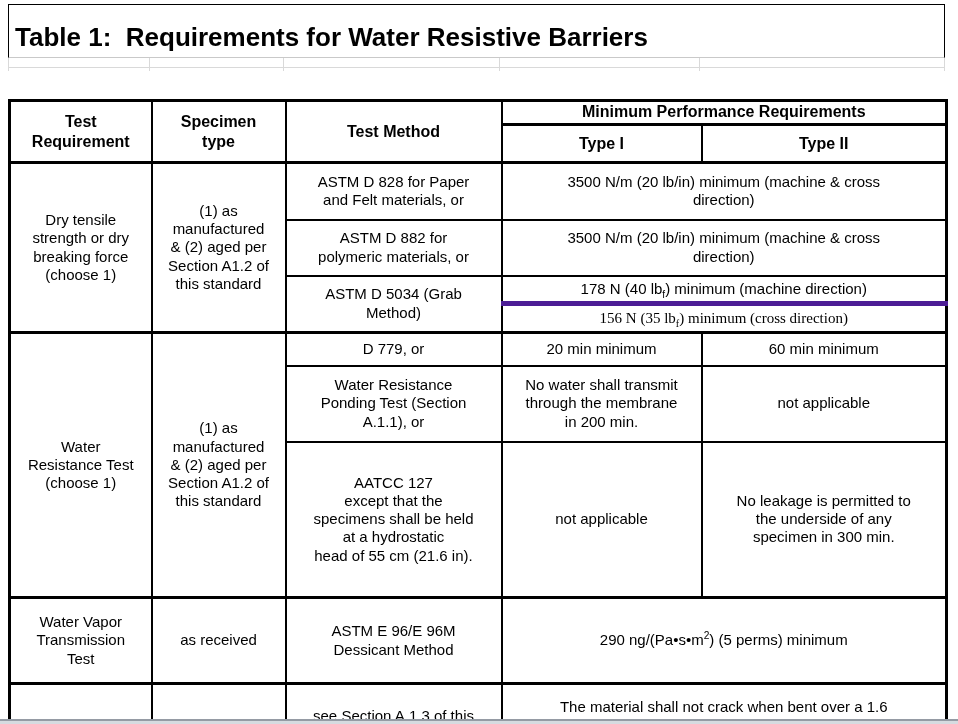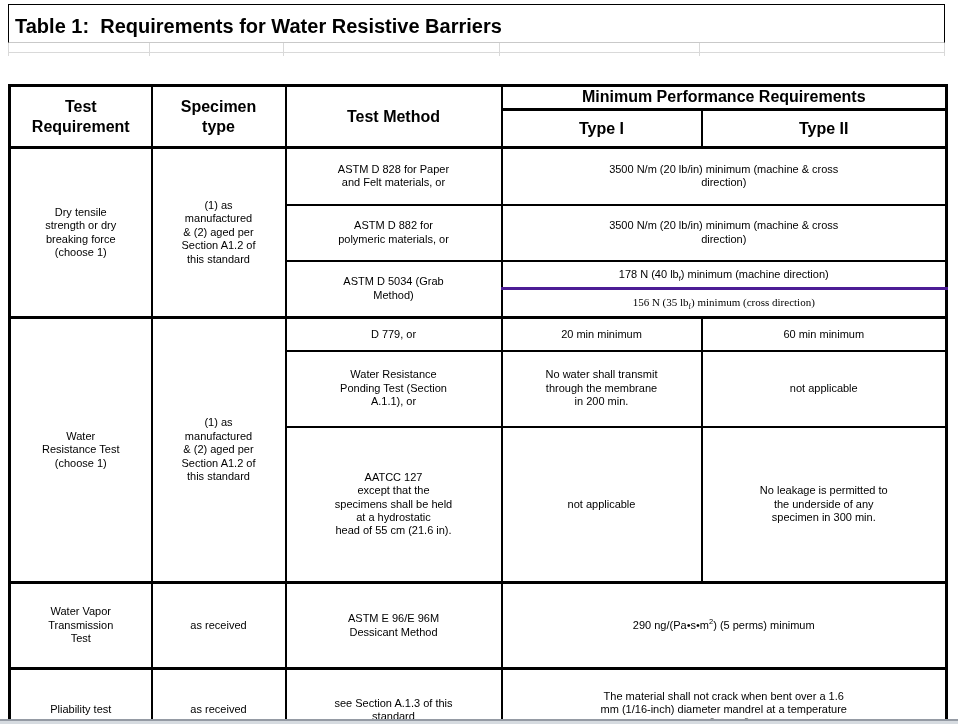--- a/index.html
+++ b/index.html
@@ -4,50 +4,50 @@
 <style>
   html, body { margin:0; padding:0; background:#ffffff; }
   body { font-family:"Liberation Sans", sans-serif; color:#000; }
   .page { position:relative; width:958px; height:724px; background:#fff; overflow:hidden; }
   .inner { position:absolute; left:8px; top:4px; width:937px; }
 
   .title-bar {
     box-sizing:border-box;
     border:1px solid #000;
     border-bottom:1px solid #c9c9c9;
-    font-weight:bold; font-size:20px;
-    padding:10px 6px 4px 6px;
+    font-weight:bold; font-size:26px;
+    padding:17px 6px 4px 6px;
     background:#fff;
     white-space:nowrap;
   }
 
   .gap-row {
     display:flex; height:13px;
     background:linear-gradient(#ffffff 0 9px, #d9d9d9 9px 10px, #ffffff 10px);
   }
   .gap-row .gc { box-sizing:border-box; border-right:1px solid #d9d9d9; height:13px; }
   .gap-row .gc:first-child { border-left:1px solid #d9d9d9; }
 
   table.req {
     border-collapse:collapse; table-layout:fixed;
     width:937px; border:3px solid #000; background:#fff;margin-top:28px;
   }
   .req th, .req td {
     box-sizing:border-box;
     border:2px solid #000;
     padding:2px 5px;
     text-align:center; vertical-align:middle;
-    font-size:11px; line-height:1.22;
+    font-size:15px; line-height:1.22;
     white-space:pre-line;
     overflow:hidden;
   }
   .req th { font-size:16px; font-weight:bold; }
   .req th.mpr { border-bottom:3px solid #000; padding:0 4px 1px 4px; }
   .req tr.sec > td { border-top:3px solid #000; }
-  .req td.light-bottom { border-bottom:3px solid #4c1d95; }
+  .req td.light-bottom { border-bottom:5px solid #4c1d95; }
   .req td.light-top { border-top:1px solid #e0e0e0;font-family:Liberation Serif, serif; }
   .req td.left { text-align:center; }
   .req sub, .req sup { font-size:68%; line-height:0; }
 
   .bottom-strip {
     position:absolute; left:0; top:719px; width:958px; height:5px;
     background:linear-gradient(#959ba4 0 2px, #d6dbe0 2px);
   }
 </style>
 </head>

